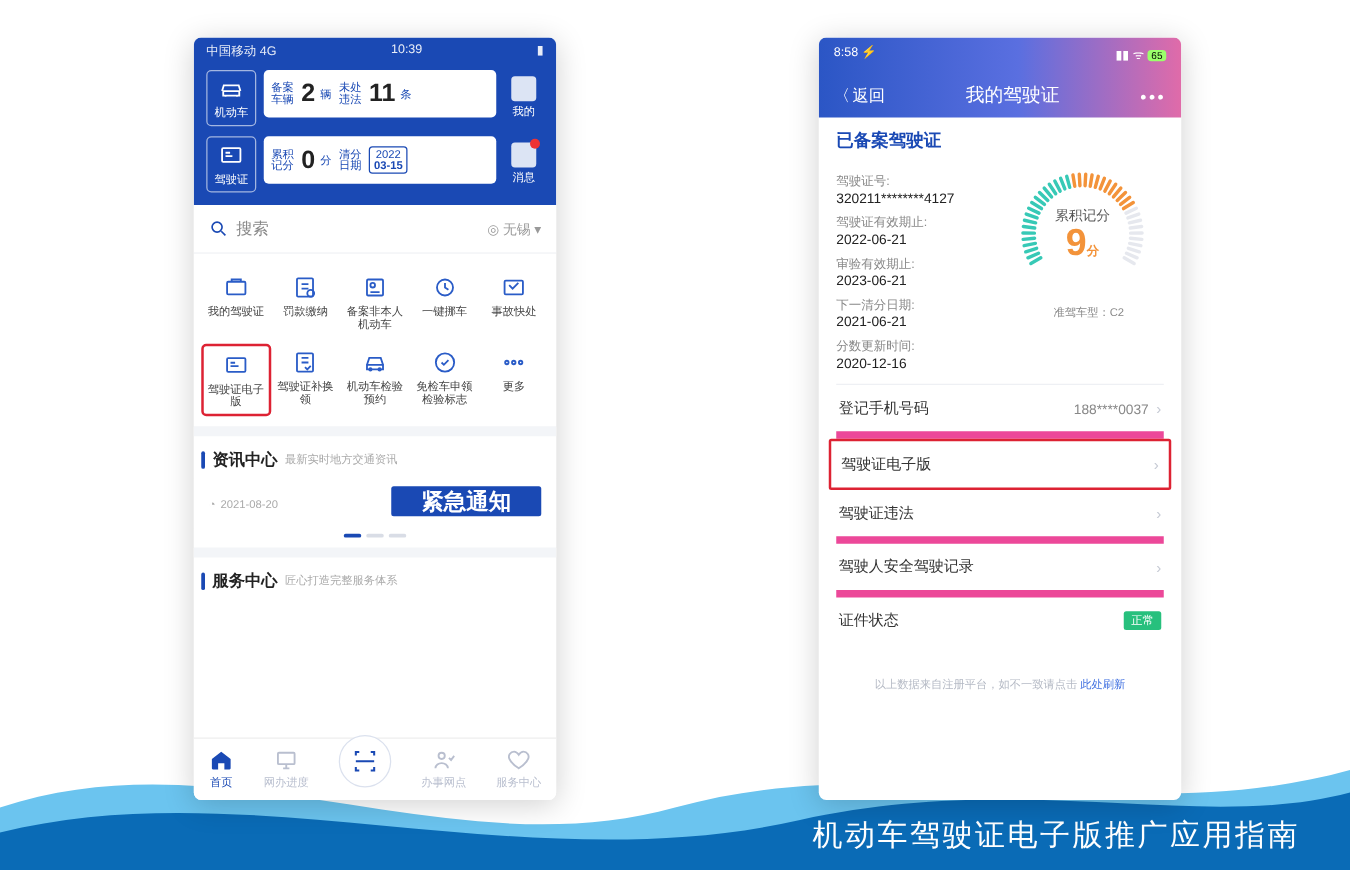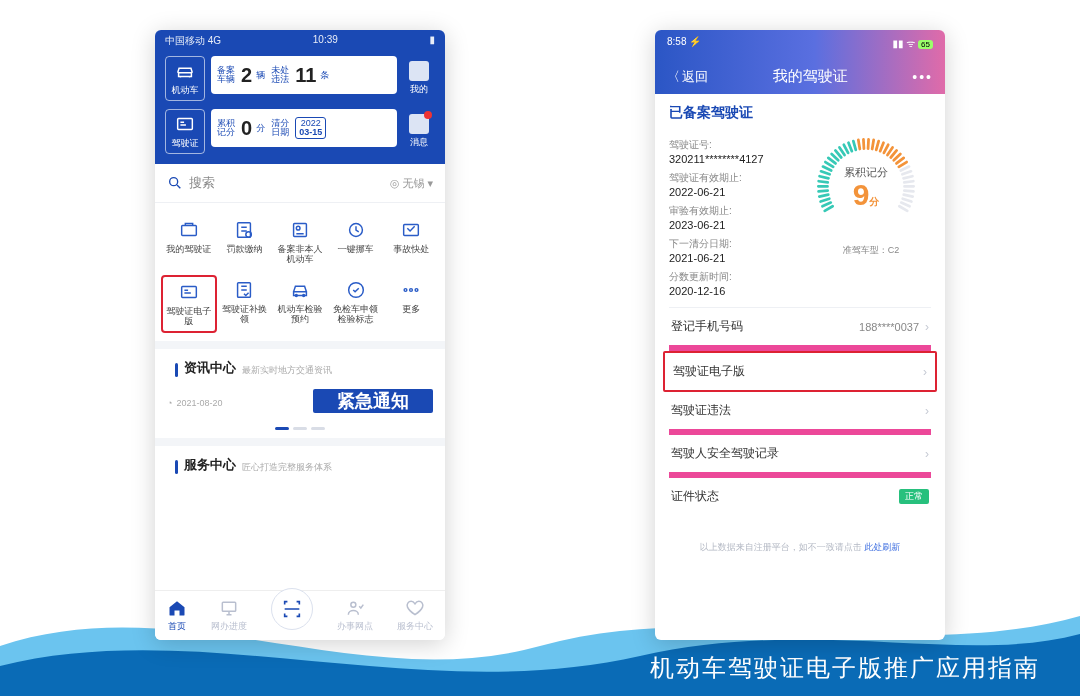--- a/index.html
+++ b/index.html
@@ -81,21 +81,21 @@
     padding: 4px 2px;
   }
   .pl-grid .cell .gic {
     width: 22px; height: 22px; color: #2a5cc7;
   }
   .pl-grid .cell.highlight {
     border: 2px solid #d23; border-radius: 4px;
   }
 
   .pl-section-hd {
-    display: flex; align-items: flex-end; padding: 10px 20px 6px; background:#fff;
+    display: flex; align-items: center; padding: 10px 6px 6px; background:#fff;
     border-top: 8px solid #f3f5f8;
   }
   .pl-section-hd .bar { width: 3px; height: 14px; background:#1a49b4; margin-right:6px; border-radius:2px; }
   .pl-section-hd .ttl { font-size: 13px; font-weight: 600; color:#222; }
   .pl-section-hd .sub { font-size: 9px; color:#aaa; margin-left:6px; }
 
   .pl-news { display:flex; gap:10px; padding: 6px 12px 10px; background:#fff; align-items:stretch; }
   .pl-news .left { flex:1; font-size:11px; color:#333; line-height:1.4; }
   .pl-news .date { color:#aaa; font-size:9px; margin-top:8px; display:flex; align-items:center; gap:4px;}
   .pl-news .right {

